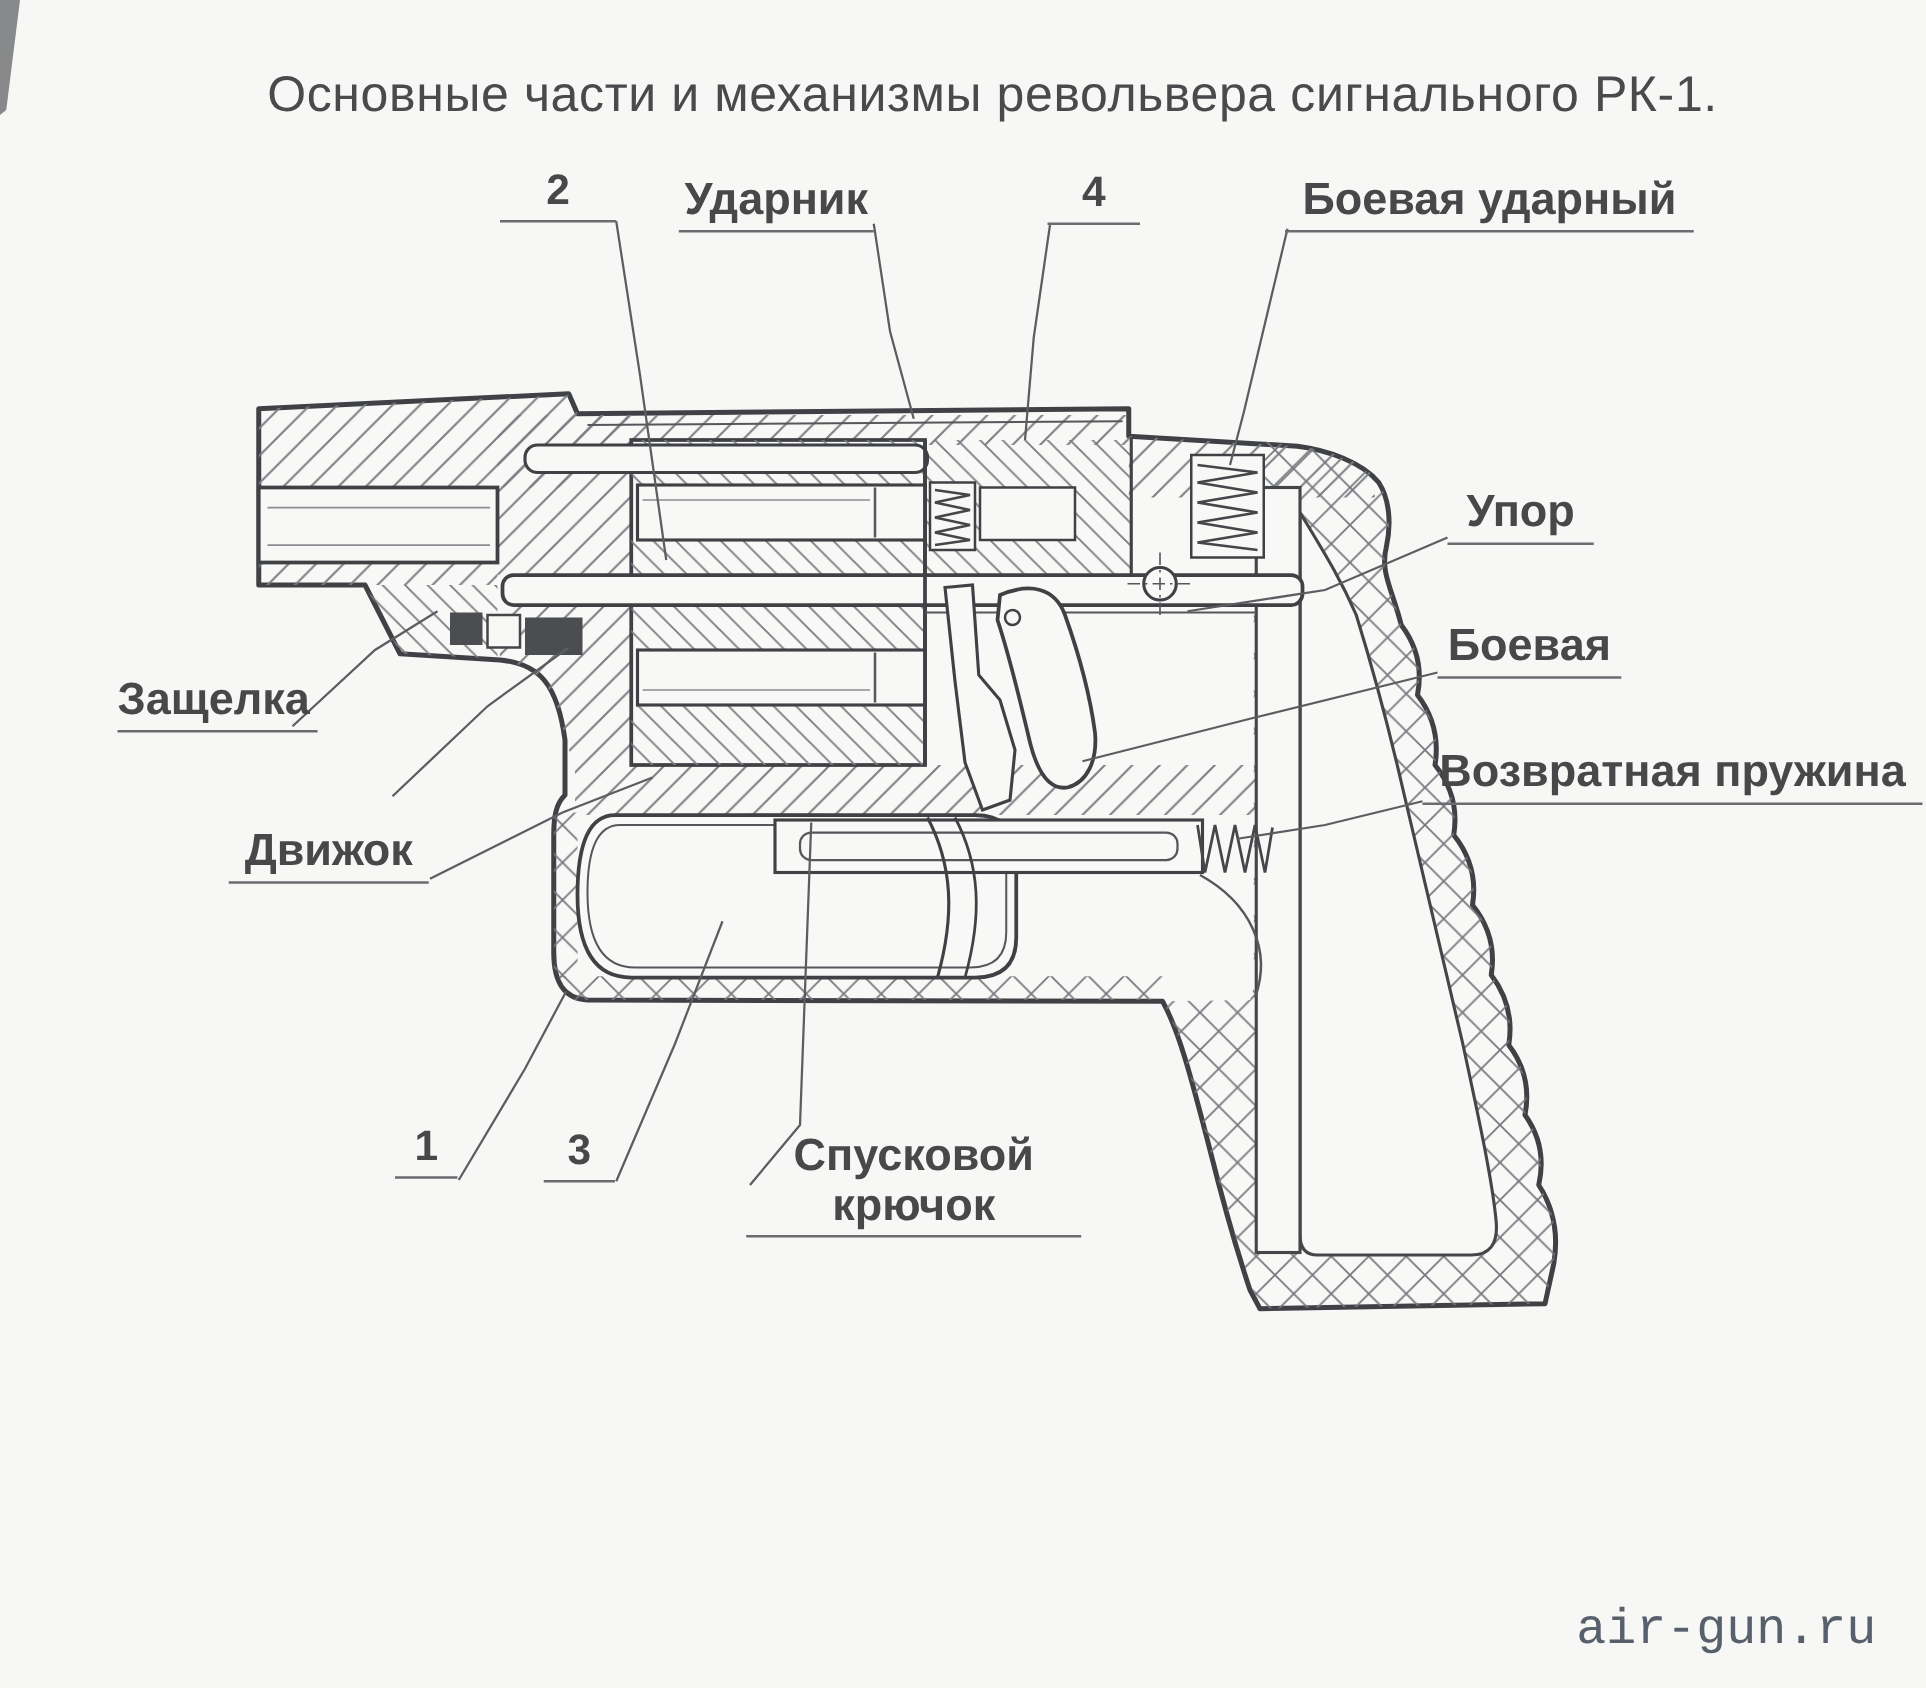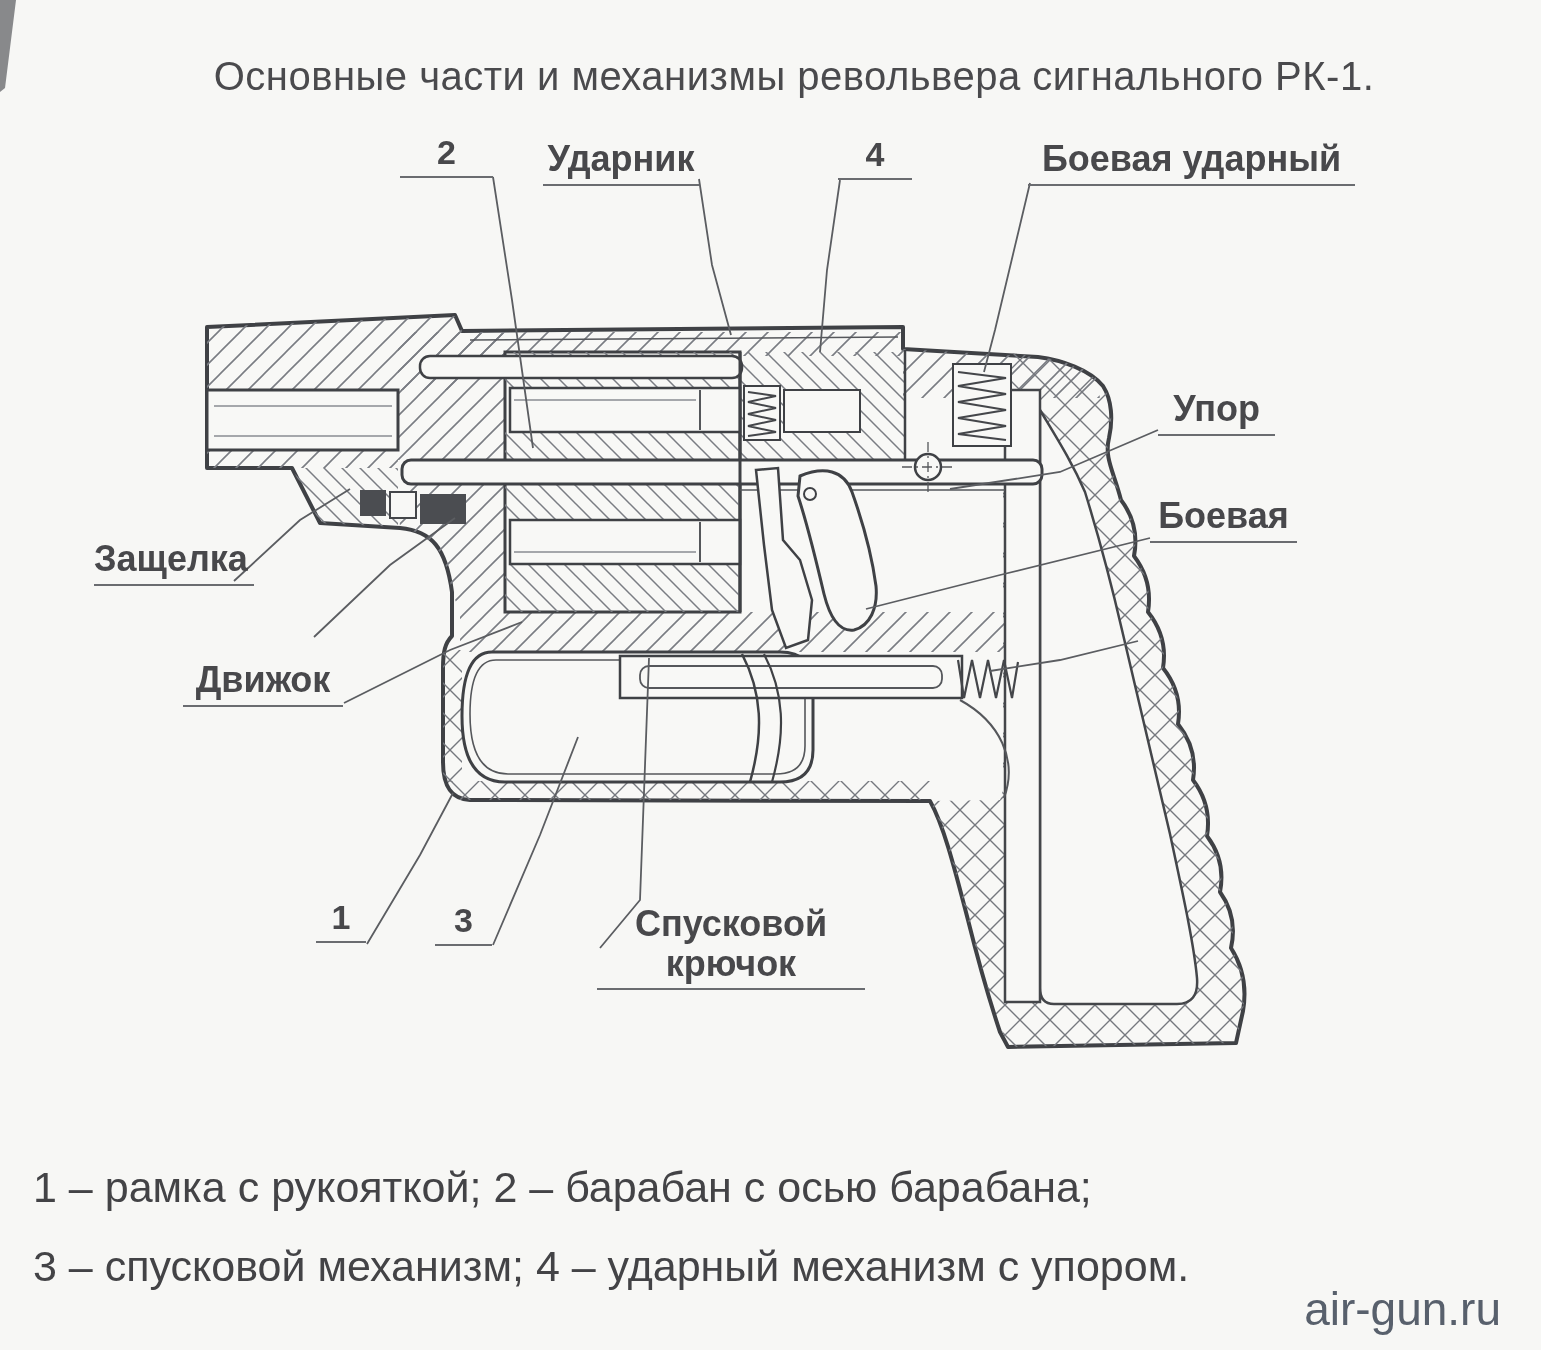--- a/index.html
+++ b/index.html
@@ -18,21 +18,21 @@
   #lab-upor{left:1158px;top:389px;width:117px;}
   #lab-sheptalo{left:1150px;top:496px;width:147px;}
   #lab-vozvrat{left:1138px;top:597px;width:400px;}
   #lab-zashchelka{left:74px;top:539px;width:160px;text-align:left;margin-left:20px;}
   #lab-os{left:70px;top:596px;width:244px;text-align:left;}
   #lab-dvizhok{left:183px;top:660px;width:160px;}
   #lab-1{left:316px;top:899px;width:50px;}
   #lab-3{left:435px;top:902px;width:57px;}
   #lab-spusk{left:597px;top:904px;width:268px;}
   #caption{left:33px;top:1148px;font-size:43px;line-height:79px;color:#434346;font-weight:400;}
-  #watermark{right:40px;top:1282px;font-family:Liberation Sans, sans-serif;font-size:46px;color:#58606c;margin-left:20px;}
+  #watermark{right:40px;top:1282px;font-family:Liberation Mono, monospace;font-size:40px;color:#58606c;margin-left:20px;}
 </style>
 </head>
 <body>
 
 <div id="stage">
 
 <svg width="1541" height="1350" viewBox="0 0 1541 1350">
   <defs>
     <pattern id="hA" width="22" height="22" patternUnits="userSpaceOnUse">
       <path d="M-4,26 L26,-4 M-15,15 L15,-15 M7,37 L37,7" stroke="#7a7d83" stroke-width="1.6" fill="none"></path>
@@ -161,26 +161,23 @@
 </svg>
 
 <div id="title" class="txt">Основные части и механизмы  револьвера сигнального РК-1.</div>
 
 <div id="lab-2" class="dlabel num">2</div>
 <div id="lab-udarnik" class="dlabel">Ударник</div>
 <div id="lab-4" class="dlabel num">4</div>
 <div id="lab-boevaya" class="dlabel">Боевая ударный</div>
 <div id="lab-upor" class="dlabel">Упор</div>
 <div id="lab-sheptalo" class="dlabel">Боевая</div>
+<div id="lab-vozvrat" class="dlabel">Возвратная пружина</div>
 <div id="lab-zashchelka" class="dlabel">Защелка</div>
 <div id="lab-dvizhok" class="dlabel">Движок</div>
 <div id="lab-1" class="dlabel num">1</div>
 <div id="lab-3" class="dlabel num">3</div>
 <div id="lab-spusk" class="dlabel">Спусковой крючок</div>
 
-<div id="caption" class="txt">
-  <div>1 – рамка с рукояткой; 2 – барабан с осью барабана;</div>
-  <div>3 – спусковой механизм; 4 – ударный механизм с упором.</div>
-</div>
 
 <div id="watermark" class="txt">air-gun.ru</div>
 
 </div>
 
 </body></html>

